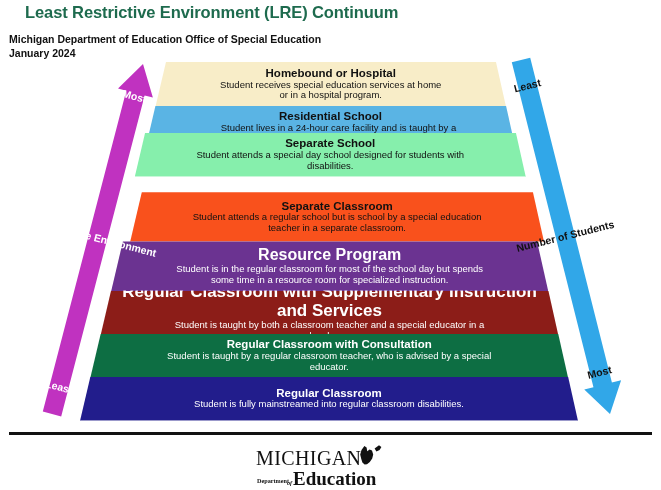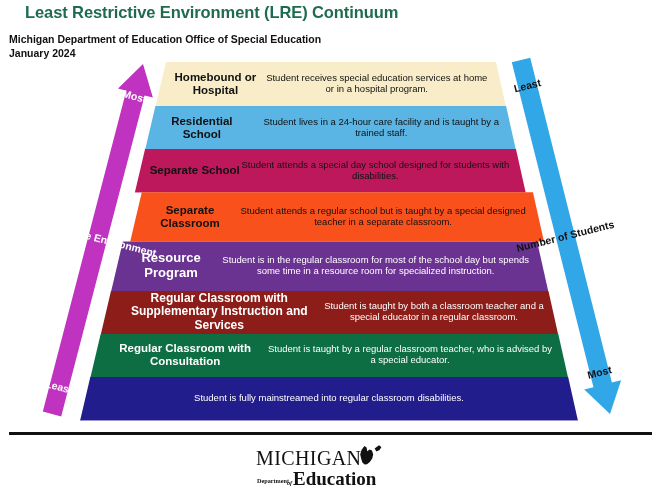--- a/index.html
+++ b/index.html
@@ -24,21 +24,21 @@
     position:absolute;left:9px;top:33px;
     font-size:10.5px;font-weight:bold;color:#111111;
     line-height:13.5px;white-space:nowrap;
   }
 
   
   #pyramid{position:absolute;left:0;top:0;width:661px;height:430px;}
   .band{position:absolute;}
   .band .band-inner{
     position:absolute;left:0;top:0;width:100%;height:100%;
-    display:flex;flex-direction:row;align-items:center;justify-content:center;
+    display:flex;flex-direction:column;align-items:center;justify-content:center;
     text-align:center;box-sizing:border-box;
   }
   .band-title{font-weight:bold;line-height:1.12;}
   .band-desc{line-height:1.15;}
 
   
   #arrows{position:absolute;left:0;top:0;width:661px;height:430px;pointer-events:none;}
   .arrow-label{
     font-family:"Liberation Sans", sans-serif;
     font-weight:bold;
@@ -71,52 +71,53 @@
           <div class="band-title" style="font-size: 11.5px;">Homebound or Hospital</div>
           <div class="band-desc" style="font-size: 9.5px; max-width: 230.652px;">Student receives special education services at home or in a hospital program.</div>
         </div>
       </div>
       <div class="band" style="left: 145.059px; top: 106.009px; width: 370.908px; height: 43.1631px; background: rgb(90, 180, 228); clip-path: polygon(2.796% 0%, 97.335% 0%, 100% 100%, 0% 100%); border-bottom: 1px solid rgba(255, 255, 255, 0.55);">
         <div class="band-inner" style="color: rgb(17, 17, 17); padding-left: 14px; padding-right: 14px;">
           <div class="band-title" style="font-size: 11.5px;">Residential School</div>
           <div class="band-desc" style="font-size: 9.5px; max-width: 250.908px; margin-left: 16px;">Student lives in a 24-hour care facility and is taught by a trained staff.</div>
         </div>
       </div>
-      <div class="band" style="left: 134.69px; top: 149px; width: 391.163px; height: 43.1631px; background: #be185d; clip-path: polygon(2.651% 0%, 97.473% 0%, 100% 100%, 0% 100%); border-bottom: 1px solid rgba(255, 255, 255, 0.55);">
+      <div class="band" style="left: 134.69px; top: 133px; width: 391.163px; height: 43.1631px; background: #86efac; clip-path: polygon(2.651% 0%, 97.473% 0%, 100% 100%, 0% 100%); border-bottom: 1px solid rgba(255, 255, 255, 0.55);">
         <div class="band-inner" style="color: rgb(17, 17, 17); padding-left: 14px; padding-right: 14px;">
           <div class="band-title" style="font-size: 11.5px;">Separate School</div>
           <div class="band-desc" style="font-size: 9.5px; max-width: 271.163px;">Student attends a special day school designed for students with disabilities.</div>
         </div>
       </div>
       <div class="band" style="left: 130px; top: 192.336px; width: 414.199px; height: 49.0875px; background: rgb(249, 81, 28); clip-path: polygon(2.847% 0%, 97.285% 0%, 100% 100%, 0% 100%); border-bottom: 1px solid rgba(255, 255, 255, 0.55);">
         <div class="band-inner" style="color: rgb(17, 17, 17); padding-left: 14px; padding-right: 14px;">
           <div class="band-title" style="font-size: 11.5px;">Separate Classroom</div>
-          <div class="band-desc" style="font-size: 9.5px; max-width: 294.199px;">Student attends a regular school but is taught by a special designed teacher in a separate classroom.</div>
+          <div class="band-desc" style="font-size: 9.5px; max-width: 294.199px;">Student attends a regular school but is school by a special education teacher in a separate classroom.</div>
         </div>
       </div>
       <div class="band" style="left: 111.106px; top: 241.423px; width: 437.234px; height: 49.0875px; background: rgb(107, 51, 145); clip-path: polygon(2.697% 0%, 97.428% 0%, 100% 100%, 0% 100%); border-bottom: 1px solid rgba(255, 255, 255, 0.55);">
         <div class="band-inner" style="color: rgb(255, 255, 255); padding-left: 14px; padding-right: 14px;">
-          <div class="band-title" style="font-size: 13px;">Resource Program</div>
+          <div class="band-title" style="font-size: 16px;">Resource Program</div>
           <div class="band-desc" style="font-size: 9.5px; max-width: 317.234px;">Student is in the regular classroom for most of the school day but spends some time in a resource room for specialized instruction.</div>
         </div>
       </div>
       <div class="band" style="left: 100.738px; top: 290.511px; width: 457.489px; height: 43.1631px; background: rgb(140, 29, 24); clip-path: polygon(2.266% 0%, 97.839% 0%, 100% 100%, 0% 100%); border-bottom: 1px solid rgba(255, 255, 255, 0.55);">
         <div class="band-inner" style="color: rgb(255, 255, 255); padding-left: 14px; padding-right: 14px;">
-          <div class="band-title" style="font-size: 12px;">Regular Classroom with Supplementary Instruction and Services</div>
+          <div class="band-title" style="font-size: 17px;">Regular Classroom with Supplementary Instruction and Services</div>
           <div class="band-desc" style="font-size: 9.5px; max-width: 337.489px;">Student is taught by both a classroom teacher and a special educator in a regular classroom.</div>
         </div>
       </div>
       <div class="band" style="left: 90.3688px; top: 333.674px; width: 477.745px; height: 43.1631px; background: rgb(13, 110, 67); clip-path: polygon(2.17% 0%, 97.931% 0%, 100% 100%, 0% 100%); border-bottom: 1px solid rgba(255, 255, 255, 0.55);">
         <div class="band-inner" style="color: rgb(255, 255, 255); padding-left: 14px; padding-right: 14px;">
           <div class="band-title" style="font-size: 11.5px;">Regular Classroom with Consultation</div>
           <div class="band-desc" style="font-size: 9.5px; max-width: 357.745px;">Student is taught by a regular classroom teacher, who is advised by a special educator.</div>
         </div>
       </div>
       <div class="band" style="left: 80px; top: 376.837px; width: 498px; height: 43.1631px; background: rgb(34, 29, 140); clip-path: polygon(2.082% 0%, 98.015% 0%, 100% 100%, 0% 100%); border-bottom: 1px solid rgba(255, 255, 255, 0.55);">
         <div class="band-inner" style="color: rgb(255, 255, 255); padding-left: 14px; padding-right: 14px;">
+          <div class="band-title" style="font-size: 11.5px;">Regular Classroom</div>
           <div class="band-desc" style="font-size: 9.5px; max-width: 378px;">Student is fully mainstreamed into regular classroom disabilities.</div>
         </div>
       </div>
     </div>
 
   <svg id="arrows" viewBox="0 0 661 430">
 
     <g>
       <polygon id="la-shape" points="61.19,416.39 144.65,95.43 152.87,97.56 143.00,64.00 118.03,88.51 126.26,90.64 42.81,411.61" fill="#c032c0"></polygon>
       <text id="la-top" class="arrow-label" x="134.35500000000002" y="97.25" font-size="10.5" text-anchor="middle" dominant-baseline="middle" transform="rotate(14.57 134.35500000000002 97.25)">Most</text>

